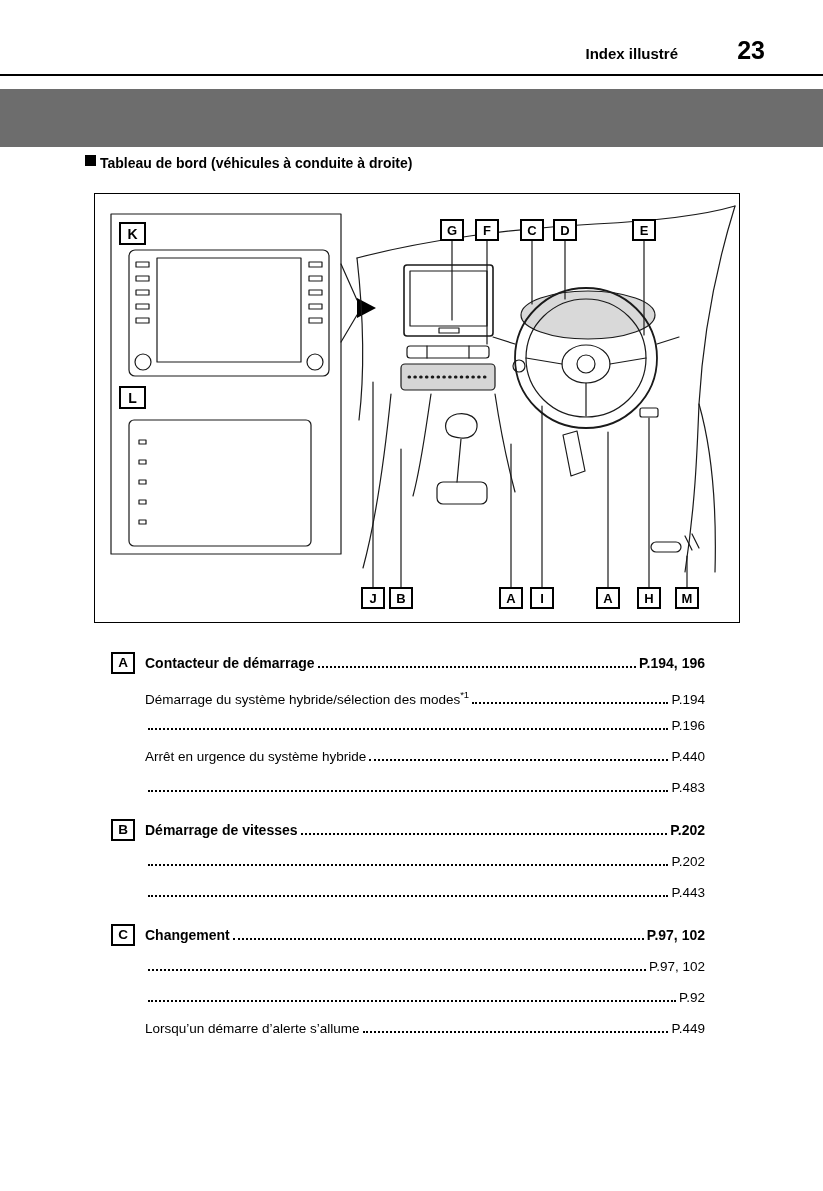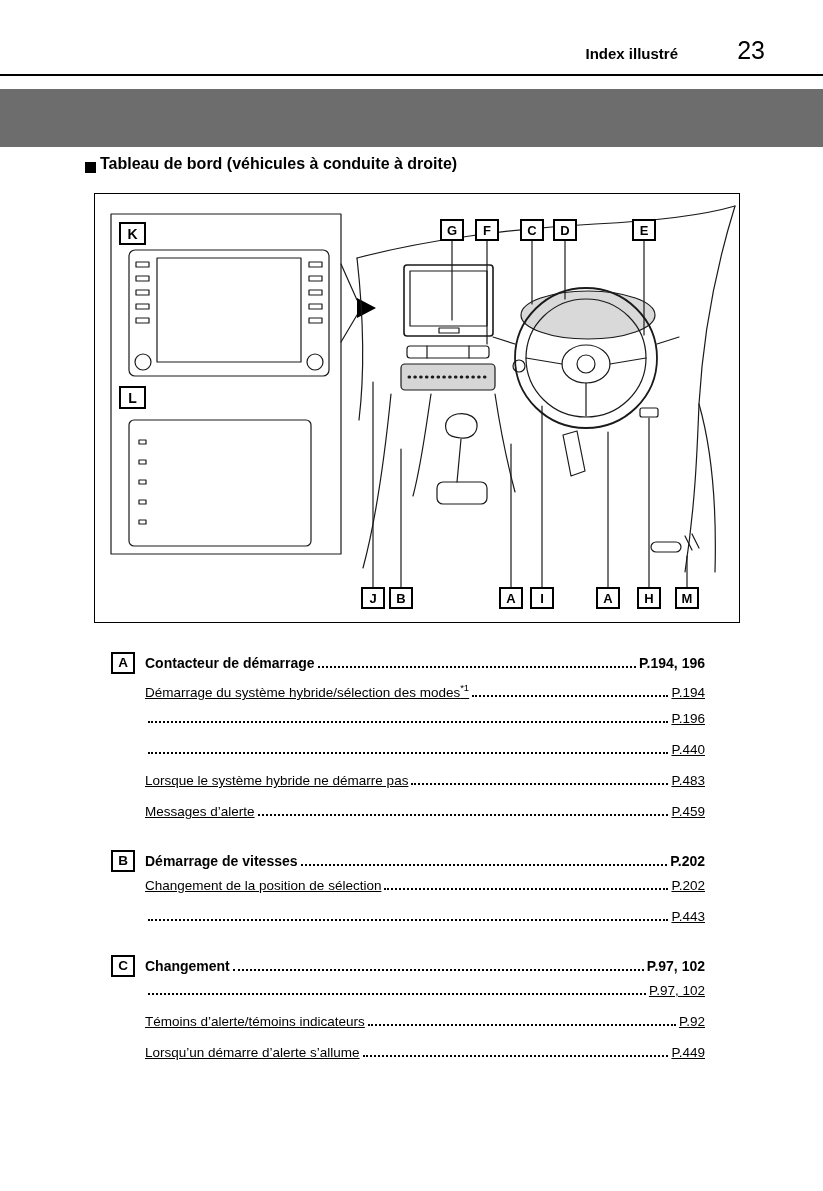--- a/index.html
+++ b/index.html
@@ -3,43 +3,43 @@
 <meta charset="utf-8">
 <style>
   * { margin:0; padding:0; box-sizing:border-box; }
   html,body { background:#fff; }
   .page {
     position:relative; width:823px; height:1191px; background:#fff;
     font-family:"Liberation Sans", sans-serif; color:#000; overflow:hidden;margin-top:8px;
   }
   
   .hdr-label { position:absolute; top:37px; right:145px; font-size:15px; font-weight:bold; }
-  .hdr-num   { position:absolute; top:28px; right:58px;  font-size:25px; font-weight:normal; }
+  .hdr-num   { position:absolute; top:28px; right:58px;  font-size:25px; font-weight:bold; }
   .hdr-rule  { position:absolute; top:66px; left:0; width:823px; height:2px; background:#000; }
   .banner    { position:absolute; top:81px; left:0; width:823px; height:58px; background:#6d6d6d; }
   
-  .fig-title { position:absolute; top:147px; left:85px; display:flex; align-items:flex-end; font-size:16px; font-weight:bold; }
+  .fig-title { position:absolute; top:147px; left:85px; display:flex; align-items:flex-start; font-size:14px; font-weight:bold; }
   .sq { width:11px; height:11px; background:#000; margin-right:4px; flex:none; }
   
   .figure { position:absolute; left:94px; top:185px; width:646px; height:430px; border:1px solid #000; background:#fff; }
   .figure svg { position:absolute; left:0; top:0; }
   .callout {
     position:absolute; width:24px; height:22px; border:2px solid #000; background:#fff;
     display:flex; align-items:center; justify-content:center; font-size:13px; font-weight:bold;
   }
   .callout.big { width:27px; height:23px; font-size:14px; }
   
   .index { position:absolute; left:94px; top:628px; width:646px; font-size:13.5px; }
   .row { display:flex; align-items:baseline; padding-right:35px; }
   .head-row { position:relative; padding-left:51px; height:32px; line-height:32px; margin-top:11px; font-weight:bold; font-size:14px; }
   .head-letter {
     position:absolute; left:17px; top:5px; width:24px; height:22px; border:2px solid #000;
     display:flex; align-items:center; justify-content:center; font-size:13.5px; background:#fff;
   }
-  .sub-row { padding-left:51px; height:31px; line-height:18px;text-decoration:underline; }
+  .sub-row { padding-left:51px; height:31px; line-height:32px; }
   .lbl { white-space:nowrap; }
   .pgs { white-space:nowrap; }
   .dots { flex:1 1 auto; min-width:10px; border-bottom:2px dotted #000; margin:0 3px; height:0; }
   sup { font-size:9.5px; }
 </style>
 </head>
 <body>
 
 <div class="page">
 
@@ -204,62 +204,55 @@
     <div class="row sub-row">
       <span class="lbl"><span>Démarrage du système hybride/sélection des modes</span><sup>*1</sup></span>
       <span class="dots"></span>
       <span class="pgs">P.194</span>
     </div>
     <div class="row sub-row">
       <span class="dots"></span>
       <span class="pgs">P.196</span>
     </div>
     <div class="row sub-row">
+      <span class="lbl">Arrêt en urgence du système hybride</span>
       <span class="dots"></span>
       <span class="pgs">P.440</span>
     </div>
     <div class="row sub-row">
-      <span class="lbl">Lorsque le système hybride ne démarre pas</span>
       <span class="dots"></span>
       <span class="pgs">P.483</span>
-    </div>
-    <div class="row sub-row">
-      <span class="lbl">Messages d’alerte</span>
-      <span class="dots"></span>
-      <span class="pgs">P.459</span>
     </div>
 
     <div class="row head-row">
       <span class="head-letter">B</span>
       <span class="lbl">Démarrage de vitesses</span>
       <span class="dots"></span>
       <span class="pgs">P.202</span>
     </div>
     <div class="row sub-row">
-      <span class="lbl">Changement de la position de sélection</span>
       <span class="dots"></span>
       <span class="pgs">P.202</span>
     </div>
     <div class="row sub-row">
       <span class="dots"></span>
       <span class="pgs">P.443</span>
     </div>
 
     <div class="row head-row">
       <span class="head-letter">C</span>
       <span class="lbl">Changement</span>
       <span class="dots"></span>
       <span class="pgs">P.97, 102</span>
     </div>
     <div class="row sub-row">
       <span class="dots"></span>
       <span class="pgs">P.97, 102</span>
     </div>
     <div class="row sub-row">
-      <span class="lbl">Témoins d’alerte/témoins indicateurs</span>
       <span class="dots"></span>
       <span class="pgs">P.92</span>
     </div>
     <div class="row sub-row">
       <span class="lbl">Lorsqu’un démarre d’alerte s’allume</span>
       <span class="dots"></span>
       <span class="pgs">P.449</span>
     </div>
 
   </div>

